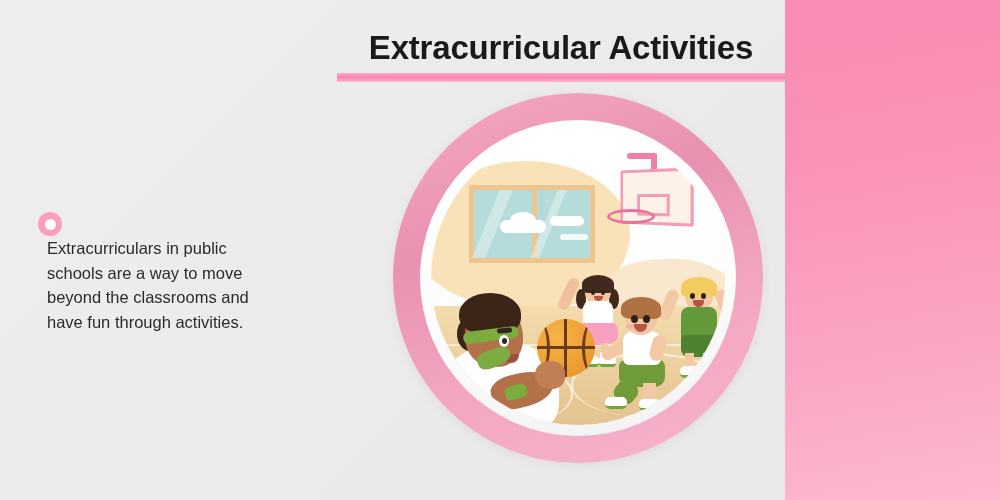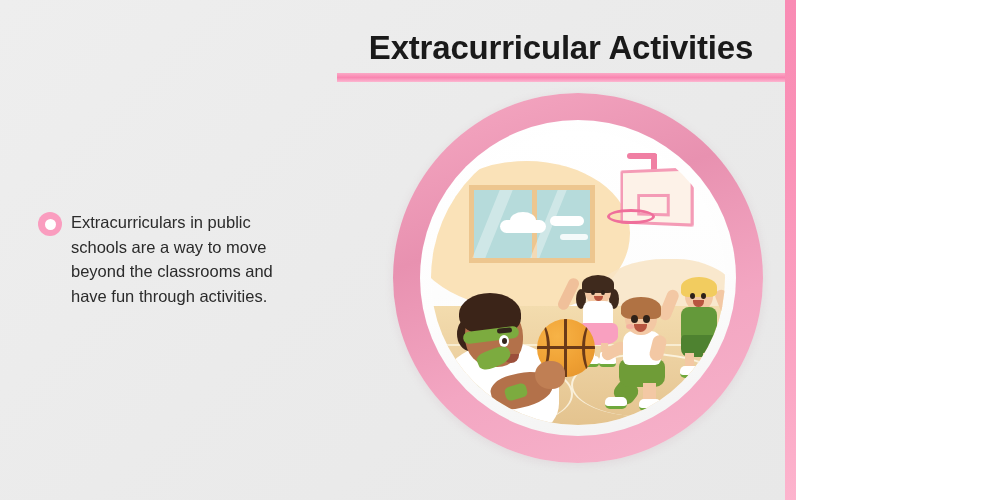--- a/index.html
+++ b/index.html
@@ -7,21 +7,21 @@
     padding: 0;
   }
   body {
     width: 1000px;
     height: 500px;
     overflow: hidden;
     font-family: "Liberation Sans", sans-serif;
   }
   .slide {
     position: relative;
-    width: 796px;
+    width: 1000px;
     height: 500px;
     background: linear-gradient(135deg, #eeeeee 0%, #ebebeb 45%, #e8e8e8 100%);
     overflow: hidden;
     text-decoration: underline;
   }
 
   
   .side-panel {
     position: absolute;
     left: 785px;
@@ -55,20 +55,21 @@
   }
 
   
   .bullet-block {
     position: absolute;
     left: 38px;
     top: 210px;
     width: 262px;
     display: flex;
     align-items: flex-start;
+    flex-direction: column;
   }
   .bullet-dot {
     flex: 0 0 auto;
     width: 24px;
     height: 24px;
     border-radius: 50%;
     background: #fa9dbf;
     display: flex;
     align-items: center;
     justify-content: center;

